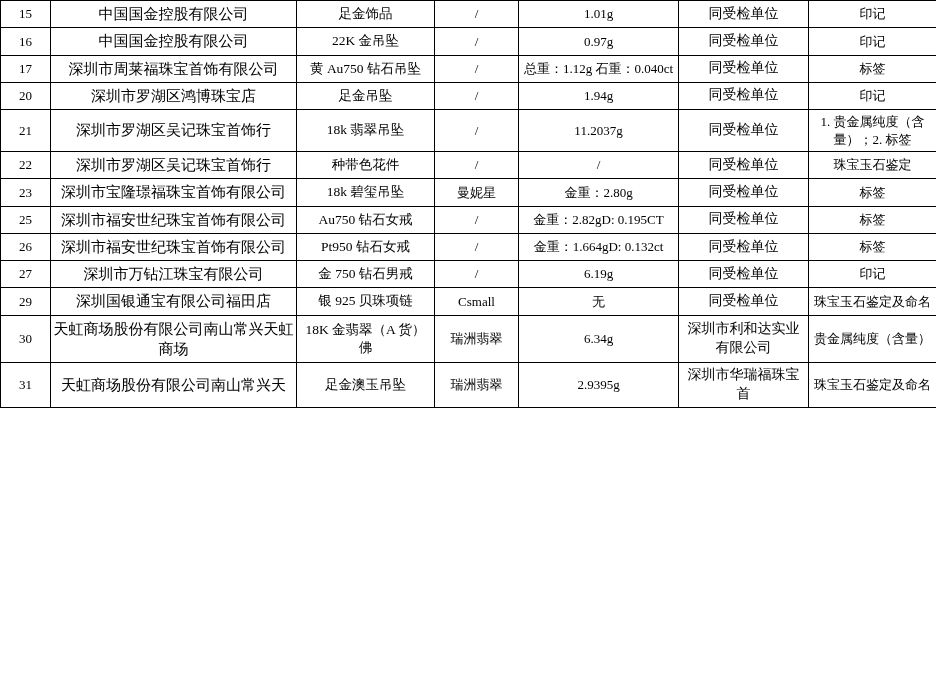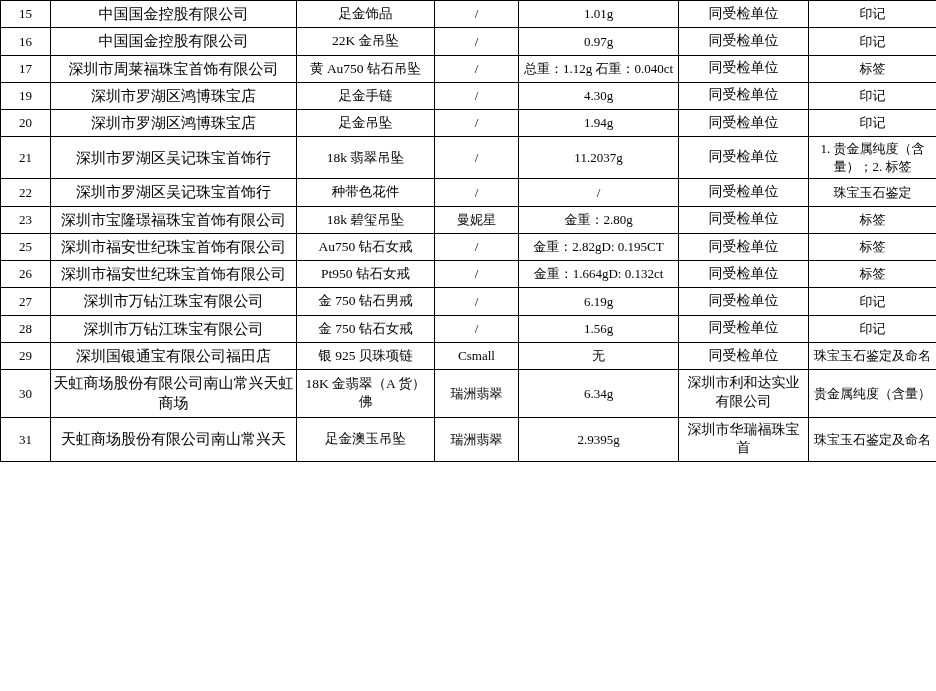--- a/index.html
+++ b/index.html
@@ -87,29 +87,20 @@
         <td class="idx">17</td>
         <td class="company">深圳市周莱福珠宝首饰有限公司</td>
         <td class="product">黄 Au750 钻石吊坠</td>
         <td class="brand">/</td>
         <td class="weight">总重：1.12g 石重：0.040ct</td>
         <td class="unit">同受检单位</td>
         <td class="issue">标签</td>
       </tr>
 
 
-      <tr>
-        <td class="idx">19</td>
-        <td class="company">深圳市罗湖区鸿博珠宝店</td>
-        <td class="product">足金手链</td>
-        <td class="brand">/</td>
-        <td class="weight">4.30g</td>
-        <td class="unit">同受检单位</td>
-        <td class="issue">印记</td>
-      </tr>
 
       <tr>
         <td class="idx">20</td>
         <td class="company">深圳市罗湖区鸿博珠宝店</td>
         <td class="product">足金吊坠</td>
         <td class="brand">/</td>
         <td class="weight">1.94g</td>
         <td class="unit">同受检单位</td>
         <td class="issue">印记</td>
       </tr>
@@ -168,29 +159,20 @@
       <tr>
         <td class="idx">27</td>
         <td class="company">深圳市万钻江珠宝有限公司</td>
         <td class="product">金 750 钻石男戒</td>
         <td class="brand">/</td>
         <td class="weight">6.19g</td>
         <td class="unit">同受检单位</td>
         <td class="issue">印记</td>
       </tr>
 
-      <tr>
-        <td class="idx">28</td>
-        <td class="company">深圳市万钻江珠宝有限公司</td>
-        <td class="product">金 750 钻石女戒</td>
-        <td class="brand">/</td>
-        <td class="weight">1.56g</td>
-        <td class="unit">同受检单位</td>
-        <td class="issue">印记</td>
-      </tr>
 
       <tr>
         <td class="idx">29</td>
         <td class="company">深圳国银通宝有限公司福田店</td>
         <td class="product">银 925 贝珠项链</td>
         <td class="brand">Csmall</td>
         <td class="weight">无</td>
         <td class="unit">同受检单位</td>
         <td class="issue">珠宝玉石鉴定及命名</td>
       </tr>

